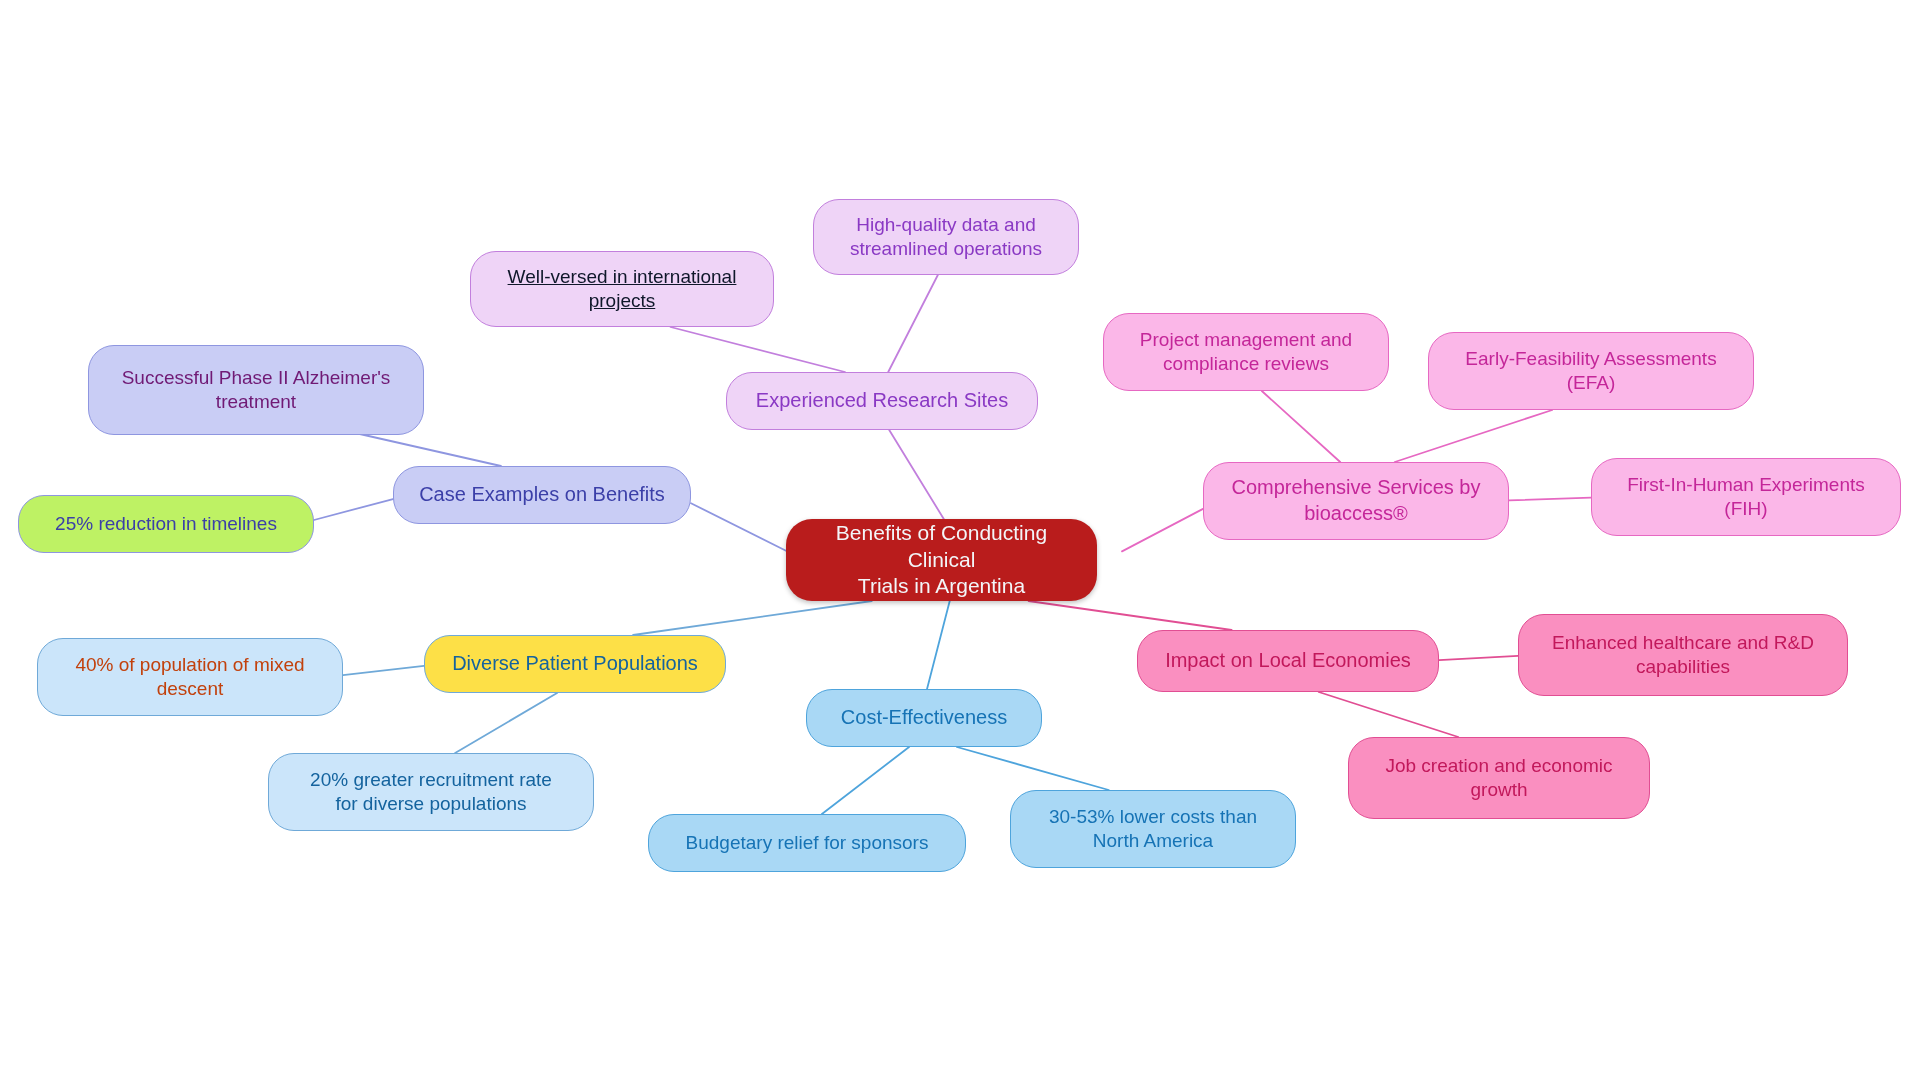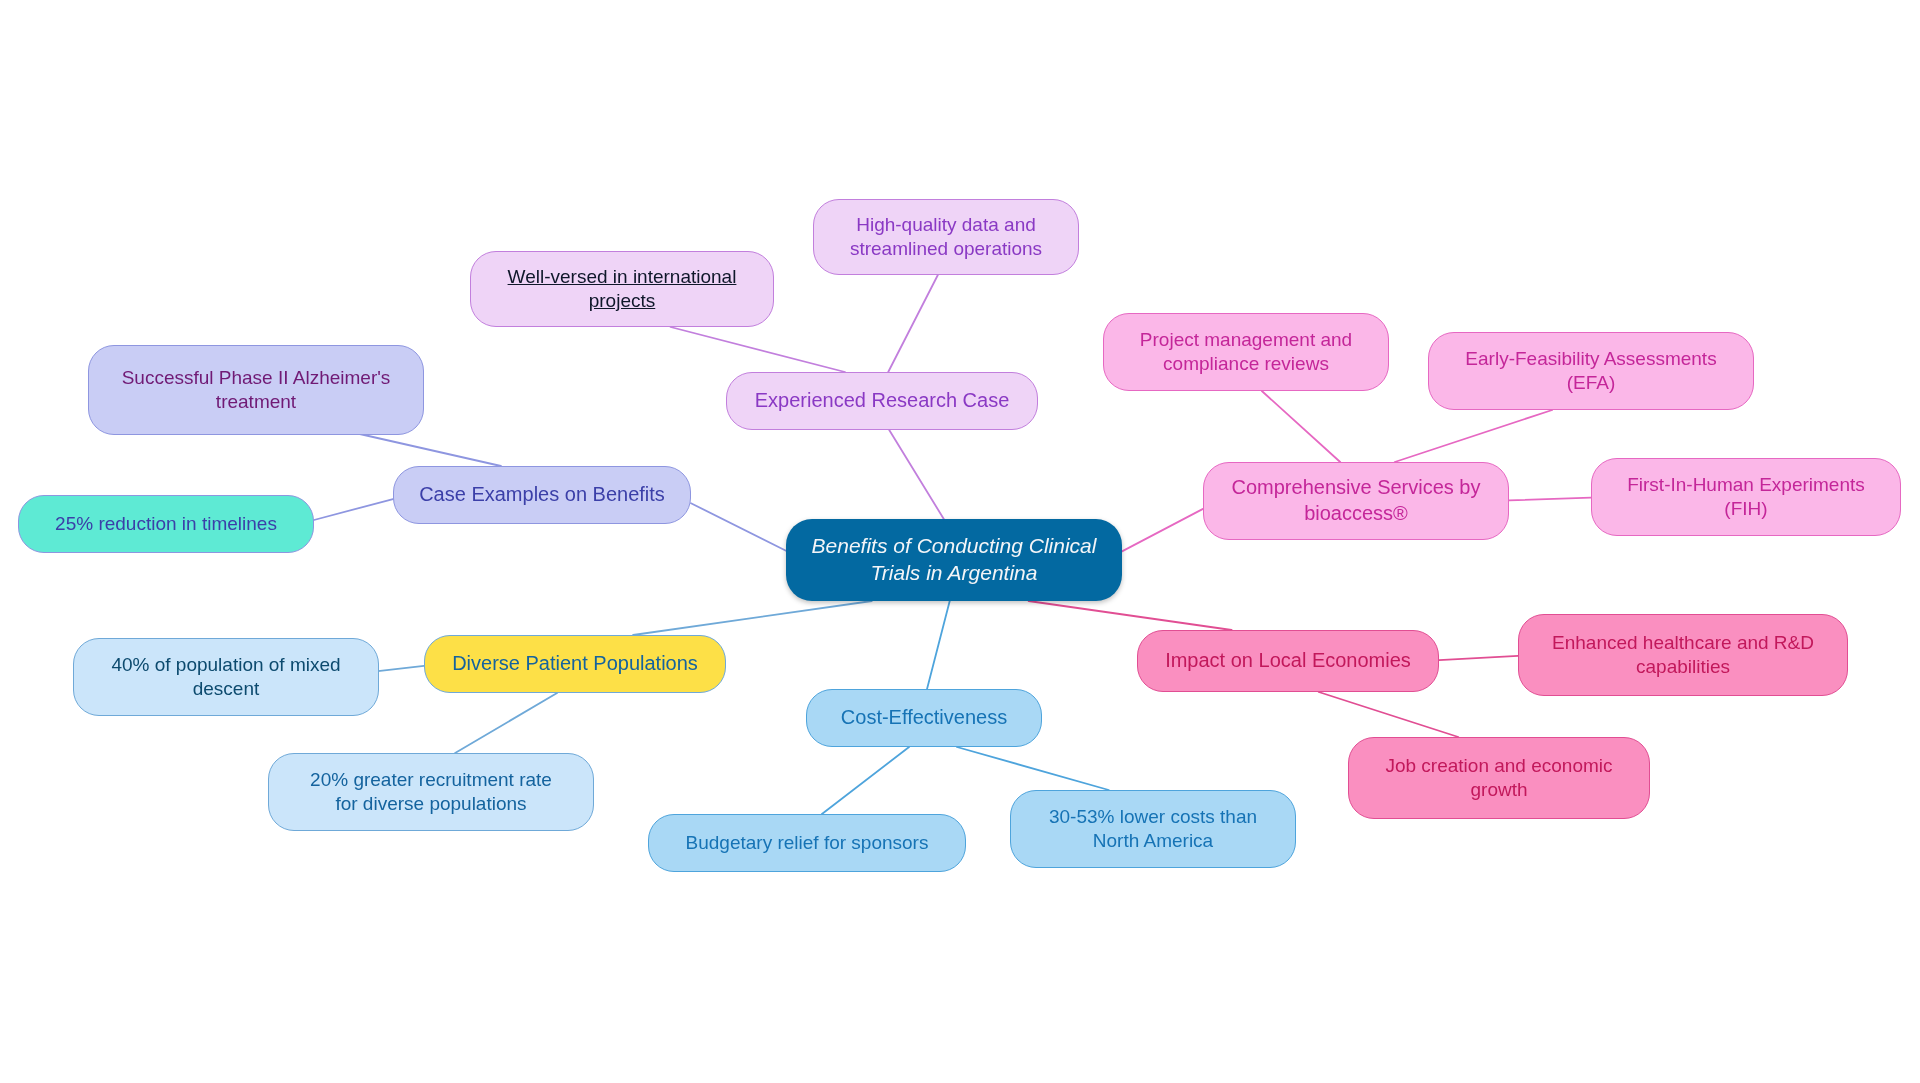--- a/index.html
+++ b/index.html
@@ -71,33 +71,33 @@
       <path d="M 909.0708 747 Q 865.5 780.5 821.9292 814" fill="none" stroke="#4ea4dc" stroke-width="1.8" stroke-linecap="round"></path>
       <path d="M 956.9058558558559 747 Q 1032.8265765765766 768.5 1108.7472972972973 790" fill="none" stroke="#4ea4dc" stroke-width="1.8" stroke-linecap="round"></path>
       <path d="M 1122 551.3701492537314 Q 1162.5 530.1147388059701 1203 508.8593283582089" fill="none" stroke="#e668c2" stroke-width="1.8" stroke-linecap="round"></path>
       <path d="M 1340.1644295302012 462 Q 1301 426.5 1261.8355704697988 391" fill="none" stroke="#e668c2" stroke-width="1.8" stroke-linecap="round"></path>
       <path d="M 1394.775 462 Q 1473.5 436 1552.225 410" fill="none" stroke="#e668c2" stroke-width="1.8" stroke-linecap="round"></path>
       <path d="M 1509 500.45076923076925 Q 1550 499.0035897435897 1591 497.55641025641023" fill="none" stroke="#e668c2" stroke-width="1.8" stroke-linecap="round"></path>
       <path d="M 1028.5712871287128 601 Q 1130.0940594059407 615.5 1231.6168316831684 630" fill="none" stroke="#e14e93" stroke-width="1.8" stroke-linecap="round"></path>
       <path d="M 1439 660.1972151898734 Q 1478.5 658.0372151898735 1518 655.8772151898734" fill="none" stroke="#e14e93" stroke-width="1.8" stroke-linecap="round"></path>
       <path d="M 1318.7482905982906 692 Q 1388.5405982905982 714.5 1458.332905982906 737" fill="none" stroke="#e14e93" stroke-width="1.8" stroke-linecap="round"></path>
     </svg>
-<div class="node central" style="left: 786px; top: 519px; width: 336px; height: 82px; background: #0369a1; color: rgb(243, 245, 248); font-style: italic;">Benefits of Conducting Clinical
+<div class="node central" style="left: 786px; top: 519px; width: 311px; height: 82px; background: #b91c1c; color: rgb(243, 245, 248);">Benefits of Conducting Clinical
 Trials in Argentina</div>
-    <div class="node branch" style="left: 726px; top: 372px; width: 312px; height: 58px; background: rgb(239, 212, 247); color: rgb(138, 57, 196); border-color: rgb(194, 127, 221);">Experienced Research Case</div>
+    <div class="node branch" style="left: 726px; top: 372px; width: 312px; height: 58px; background: rgb(239, 212, 247); color: rgb(138, 57, 196); border-color: rgb(194, 127, 221);">Experienced Research Sites</div>
     <div class="node leaf" style="left: 470px; top: 251px; width: 304px; height: 76px; background: rgb(239, 212, 247); color: #0f172a; border-color: rgb(194, 127, 221); text-decoration: underline;">Well-versed in international
 projects</div>
     <div class="node leaf" style="left: 813px; top: 199px; width: 266px; height: 76px; background: rgb(239, 212, 247); color: rgb(138, 57, 196); border-color: rgb(194, 127, 221);">High-quality data and
 streamlined operations</div>
     <div class="node branch" style="left: 393px; top: 466px; width: 298px; height: 58px; background: rgb(201, 205, 245); color: rgb(59, 63, 168); border-color: rgb(142, 150, 224);">Case Examples on Benefits</div>
     <div class="node leaf" style="left: 88px; top: 345px; width: 336px; height: 90px; background: rgb(201, 205, 245); color: #701a75; border-color: rgb(142, 150, 224);">Successful Phase II Alzheimer's
 treatment</div>
-    <div class="node leaf" style="left: 18px; top: 495px; width: 296px; height: 58px; background: #5eead4; color: rgb(59, 63, 168); border-color: rgb(142, 150, 224);">25% reduction in timelines</div>
+    <div class="node leaf" style="left: 18px; top: 495px; width: 296px; height: 58px; background: #bef264; color: rgb(59, 63, 168); border-color: rgb(142, 150, 224);">25% reduction in timelines</div>
     <div class="node branch" style="left: 424px; top: 635px; width: 302px; height: 58px; background: #fde047; color: rgb(20, 99, 158); border-color: rgb(111, 169, 216);">Diverse Patient Populations</div>
-    <div class="node leaf" style="left: 37px; top: 638px; width: 306px; height: 78px; background: rgb(203, 229, 250); color: #0c4a6e; border-color: rgb(111, 169, 216); margin-left: 36px;">40% of population of mixed
+    <div class="node leaf" style="left: 37px; top: 638px; width: 306px; height: 78px; background: rgb(203, 229, 250); color: #c2410c; border-color: rgb(111, 169, 216);">40% of population of mixed
 descent</div>
     <div class="node leaf" style="left: 268px; top: 753px; width: 326px; height: 78px; background: rgb(203, 229, 250); color: rgb(20, 99, 158); border-color: rgb(111, 169, 216);">20% greater recruitment rate
 for diverse populations</div>
     <div class="node branch" style="left: 806px; top: 689px; width: 236px; height: 58px; background: rgb(169, 216, 245); color: rgb(22, 115, 181); border-color: rgb(78, 164, 220);">Cost-Effectiveness</div>
     <div class="node leaf" style="left: 648px; top: 814px; width: 318px; height: 58px; background: rgb(169, 216, 245); color: rgb(22, 115, 181); border-color: rgb(78, 164, 220);">Budgetary relief for sponsors</div>
     <div class="node leaf" style="left: 1010px; top: 790px; width: 286px; height: 78px; background: rgb(169, 216, 245); color: rgb(22, 115, 181); border-color: rgb(78, 164, 220);">30-53% lower costs than
 North America</div>
     <div class="node branch" style="left: 1203px; top: 462px; width: 306px; height: 78px; background: rgb(251, 183, 232); color: rgb(196, 38, 153); border-color: rgb(230, 104, 194);">Comprehensive Services by
 bioaccess®</div>
     <div class="node leaf" style="left: 1103px; top: 313px; width: 286px; height: 78px; background: rgb(251, 183, 232); color: rgb(196, 38, 153); border-color: rgb(230, 104, 194);">Project management and

